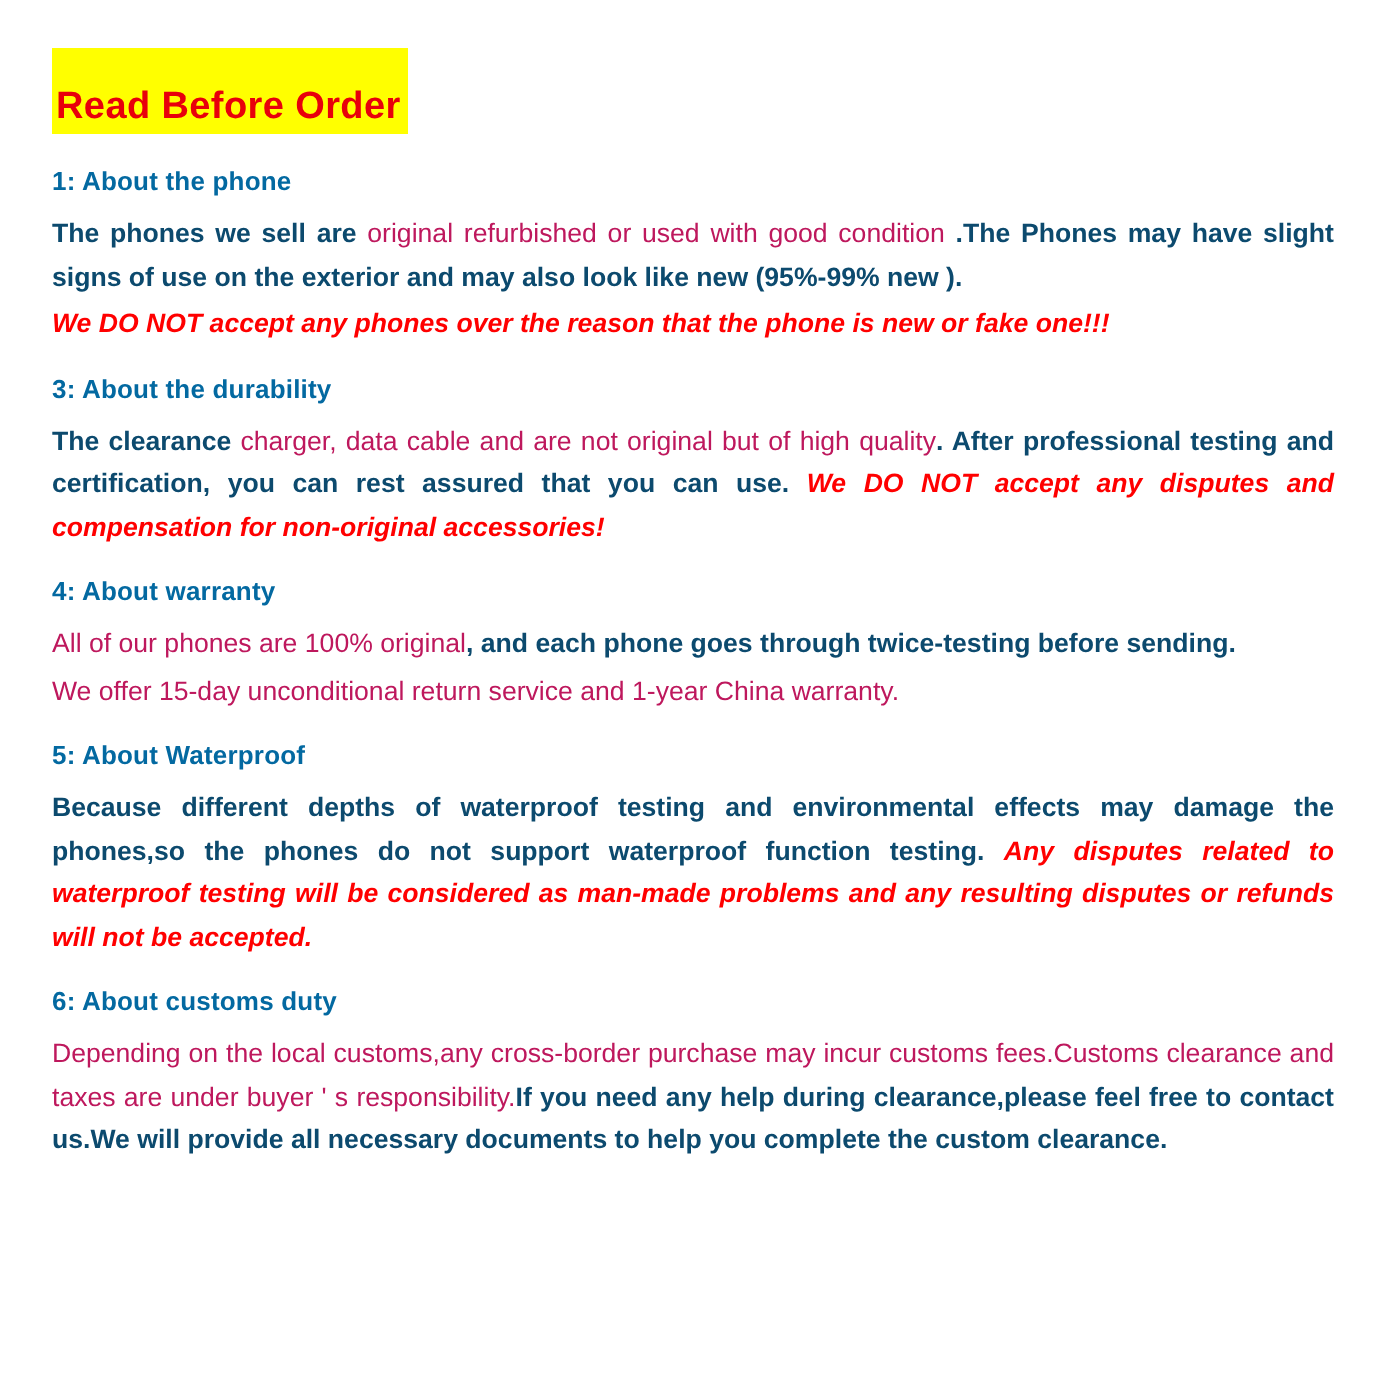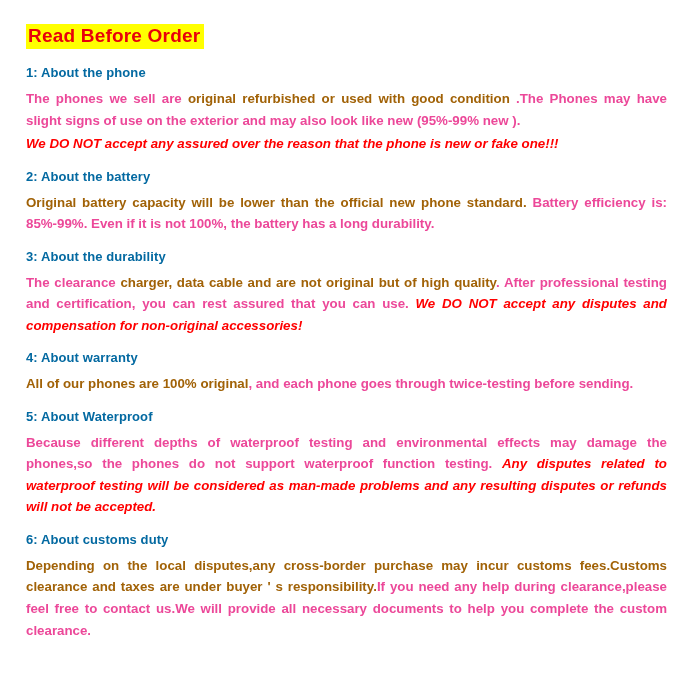--- a/index.html
+++ b/index.html
@@ -19,79 +19,76 @@
     width: 689px;
     height: 694px;
     padding: 18px 22px 0 26px;
   }
   .doc-title {
     display: inline-block;
     font-size: 19px;
     font-weight: bold;
     color: #e8000b;
     background: #ffff00;
-    padding: 1px 4px 2px 2px;
+    padding: 19px 4px 2px 2px;
     letter-spacing: 0.2px;
     margin: 6px 0 2px 0;
   }
   h2.section-heading {
     font-size: 13px;
     font-weight: bold;
     color: #0369a1;
     margin: 14px 0 8px 0;
     letter-spacing: 0.1px;
   }
   p.body-text {
     font-size: 13.3px;
     line-height: 1.62;
     margin: 0 0 2px 0;
     text-align: justify;
     font-weight: bold;
     color: #111111;
   }
   .red {
-    color: #a16207;
-    font-weight: bold;
+    color: #be185d;
+    font-weight: normal;
   }
   .red-italic {
     color: #ff0000;
     font-weight: bold;
     font-style: italic;
   }
   .blk {
-    color: #ec4899;
+    color: #0c4a6e;
     font-weight: bold;
   }
   .sec { margin-bottom: 2px; }
 </style>
 </head>
 <body>
 
 <div class="page">
   <div class="doc-title">Read Before Order</div>
   <div id="sections-root">
       <div class="sec">
         <h2 class="section-heading">1: About the phone</h2>
         <p class="body-text"><span class="blk">The phones we sell are </span><span class="red">original refurbished or used with good condition</span><span class="blk"> .The Phones may have slight signs of use on the exterior and may also look like new (95%-99% new ).</span></p>
-        <p class="body-text"><span class="red-italic">We DO NOT accept any assured over the reason that the phone is new or fake one!!!</span></p>
-      </div>
-      <div class="sec">
-        <h2 class="section-heading">2: About the battery</h2>
-        <p class="body-text"><span class="red">Original battery capacity will be lower than the official new phone standard.</span><span class="blk"> Battery efficiency is: 85%-99%. Even if it is not 100%, the battery has a long durability.</span></p>
+        <p class="body-text"><span class="red-italic">We DO NOT accept any phones over the reason that the phone is new or fake one!!!</span></p>
       </div>
       <div class="sec">
         <h2 class="section-heading">3: About the durability</h2>
         <p class="body-text"><span class="blk">The clearance </span><span class="red">charger, data cable and are not original but of high quality</span><span class="blk">. After professional testing and certification, you can rest assured that you can use. </span><span class="red-italic">We DO NOT accept any disputes and compensation for non-original accessories!</span></p>
       </div>
       <div class="sec">
         <h2 class="section-heading">4: About warranty</h2>
         <p class="body-text"><span class="red">All of our phones are 100% original</span><span class="blk">, and each phone goes through twice-testing before sending.</span></p>
+        <p class="body-text"><span class="red">We offer 15-day unconditional return service and 1-year China warranty.</span></p>
       </div>
       <div class="sec">
         <h2 class="section-heading">5: About Waterproof</h2>
         <p class="body-text"><span class="blk">Because different depths of waterproof testing and environmental effects may damage the phones,so the phones do not support waterproof function testing. </span><span class="red-italic">Any disputes related to waterproof testing will be considered as man-made problems and any resulting disputes or refunds will not be accepted.</span></p>
       </div>
       <div class="sec">
         <h2 class="section-heading">6: About customs duty</h2>
-        <p class="body-text"><span class="red">Depending on the local disputes,any cross-border purchase may incur customs fees.Customs clearance and taxes are under buyer ' s responsibility.</span><span class="blk">If you need any help during clearance,please feel free to contact us.We will provide all necessary documents to help you complete the custom clearance.</span></p>
+        <p class="body-text"><span class="red">Depending on the local customs,any cross-border purchase may incur customs fees.Customs clearance and taxes are under buyer ' s responsibility.</span><span class="blk">If you need any help during clearance,please feel free to contact us.We will provide all necessary documents to help you complete the custom clearance.</span></p>
       </div>
     </div>
 </div>
 
 </body></html>

